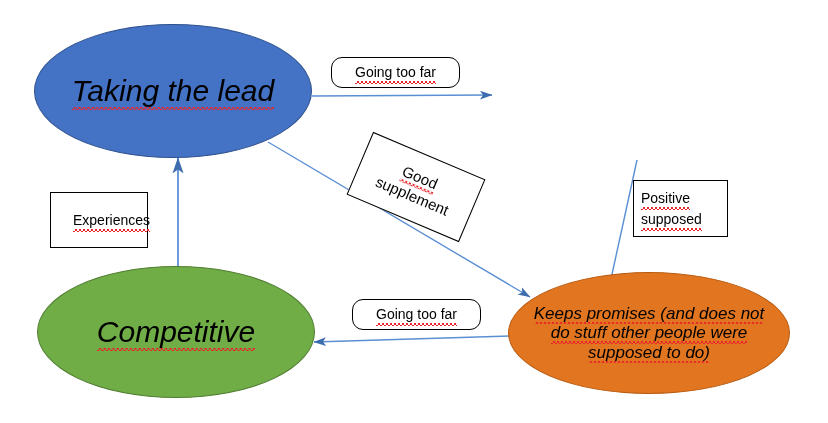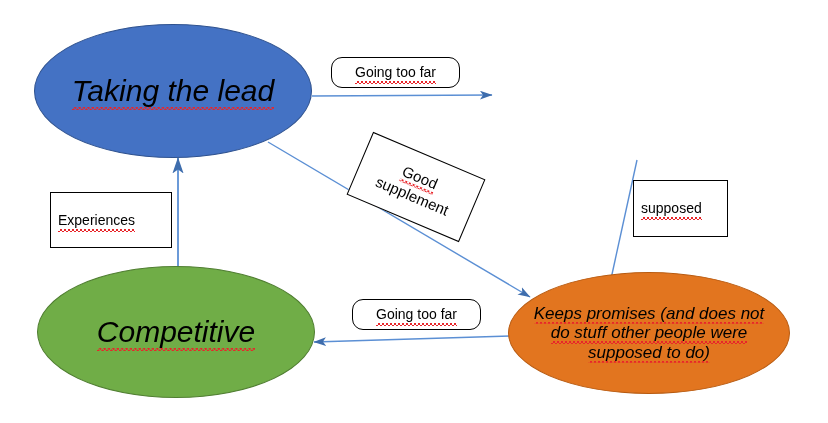--- a/index.html
+++ b/index.html
@@ -150,27 +150,30 @@
     </span>
   </div>
 
   <div class="rotbox" style="left:355px; top:153px; width:122px; height:68px; transform:rotate(23deg);">
     <span class="line2wrap" style="display:block;">
       <span class="sq thin">Good</span><br>
       <span>supplement</span>
     </span>
   </div>
 
-  <div class="labelbox left" style="left:50px; top:192px; width:122px; height:56px;">
+  <div class="labelbox left" style="left:50px; top:192px; width:98px; height:56px;padding-left:15px;">
     <span class="line">
       <span class="sq thin">Experiences</span>
     </span>
   </div>
 
   <div class="labelbox left" style="left:633px; top:180px; width:95px; height:57px;">
+    <span class="line">
+      <span class="sq thin">Positive</span>
+    </span>
     <span class="line">
       <span class="sq thin">supposed</span>
     </span>
   </div>
 
   <div class="labelbox center" style="left:352px; top:299px; width:129px; height:31px;">
     <span class="line">
       <span class="sq thin">Going too far</span>
     </span>
   </div>

